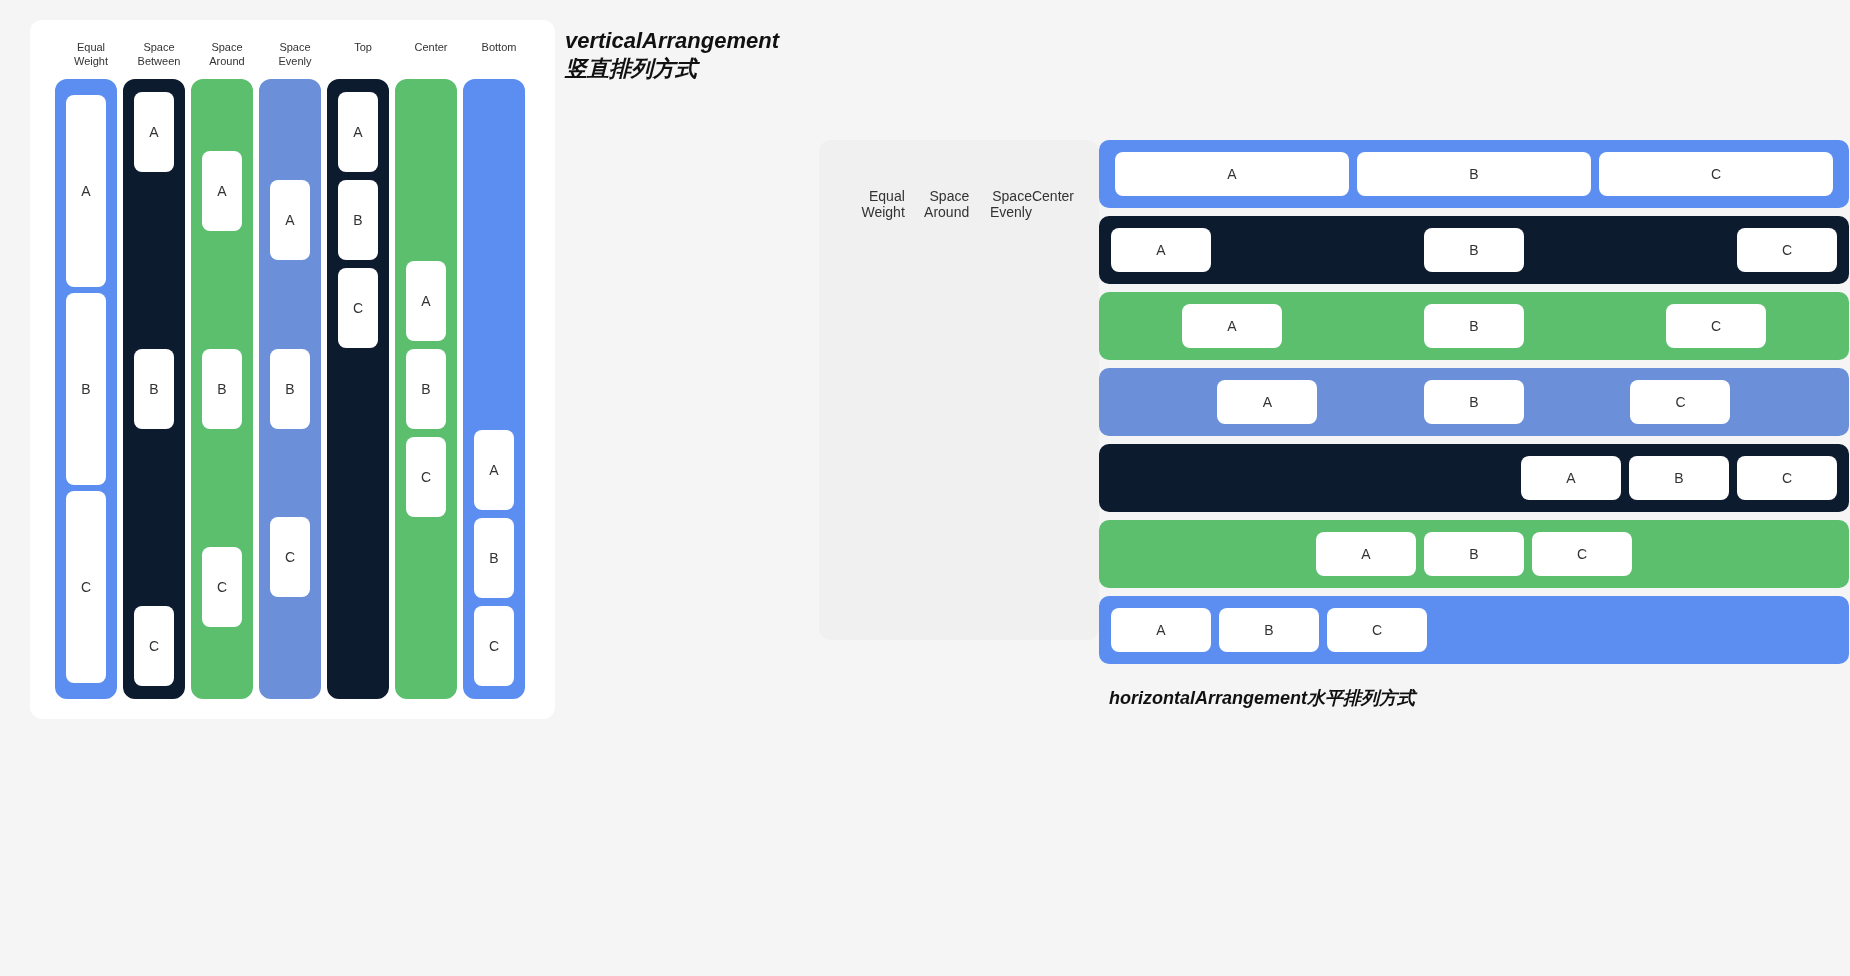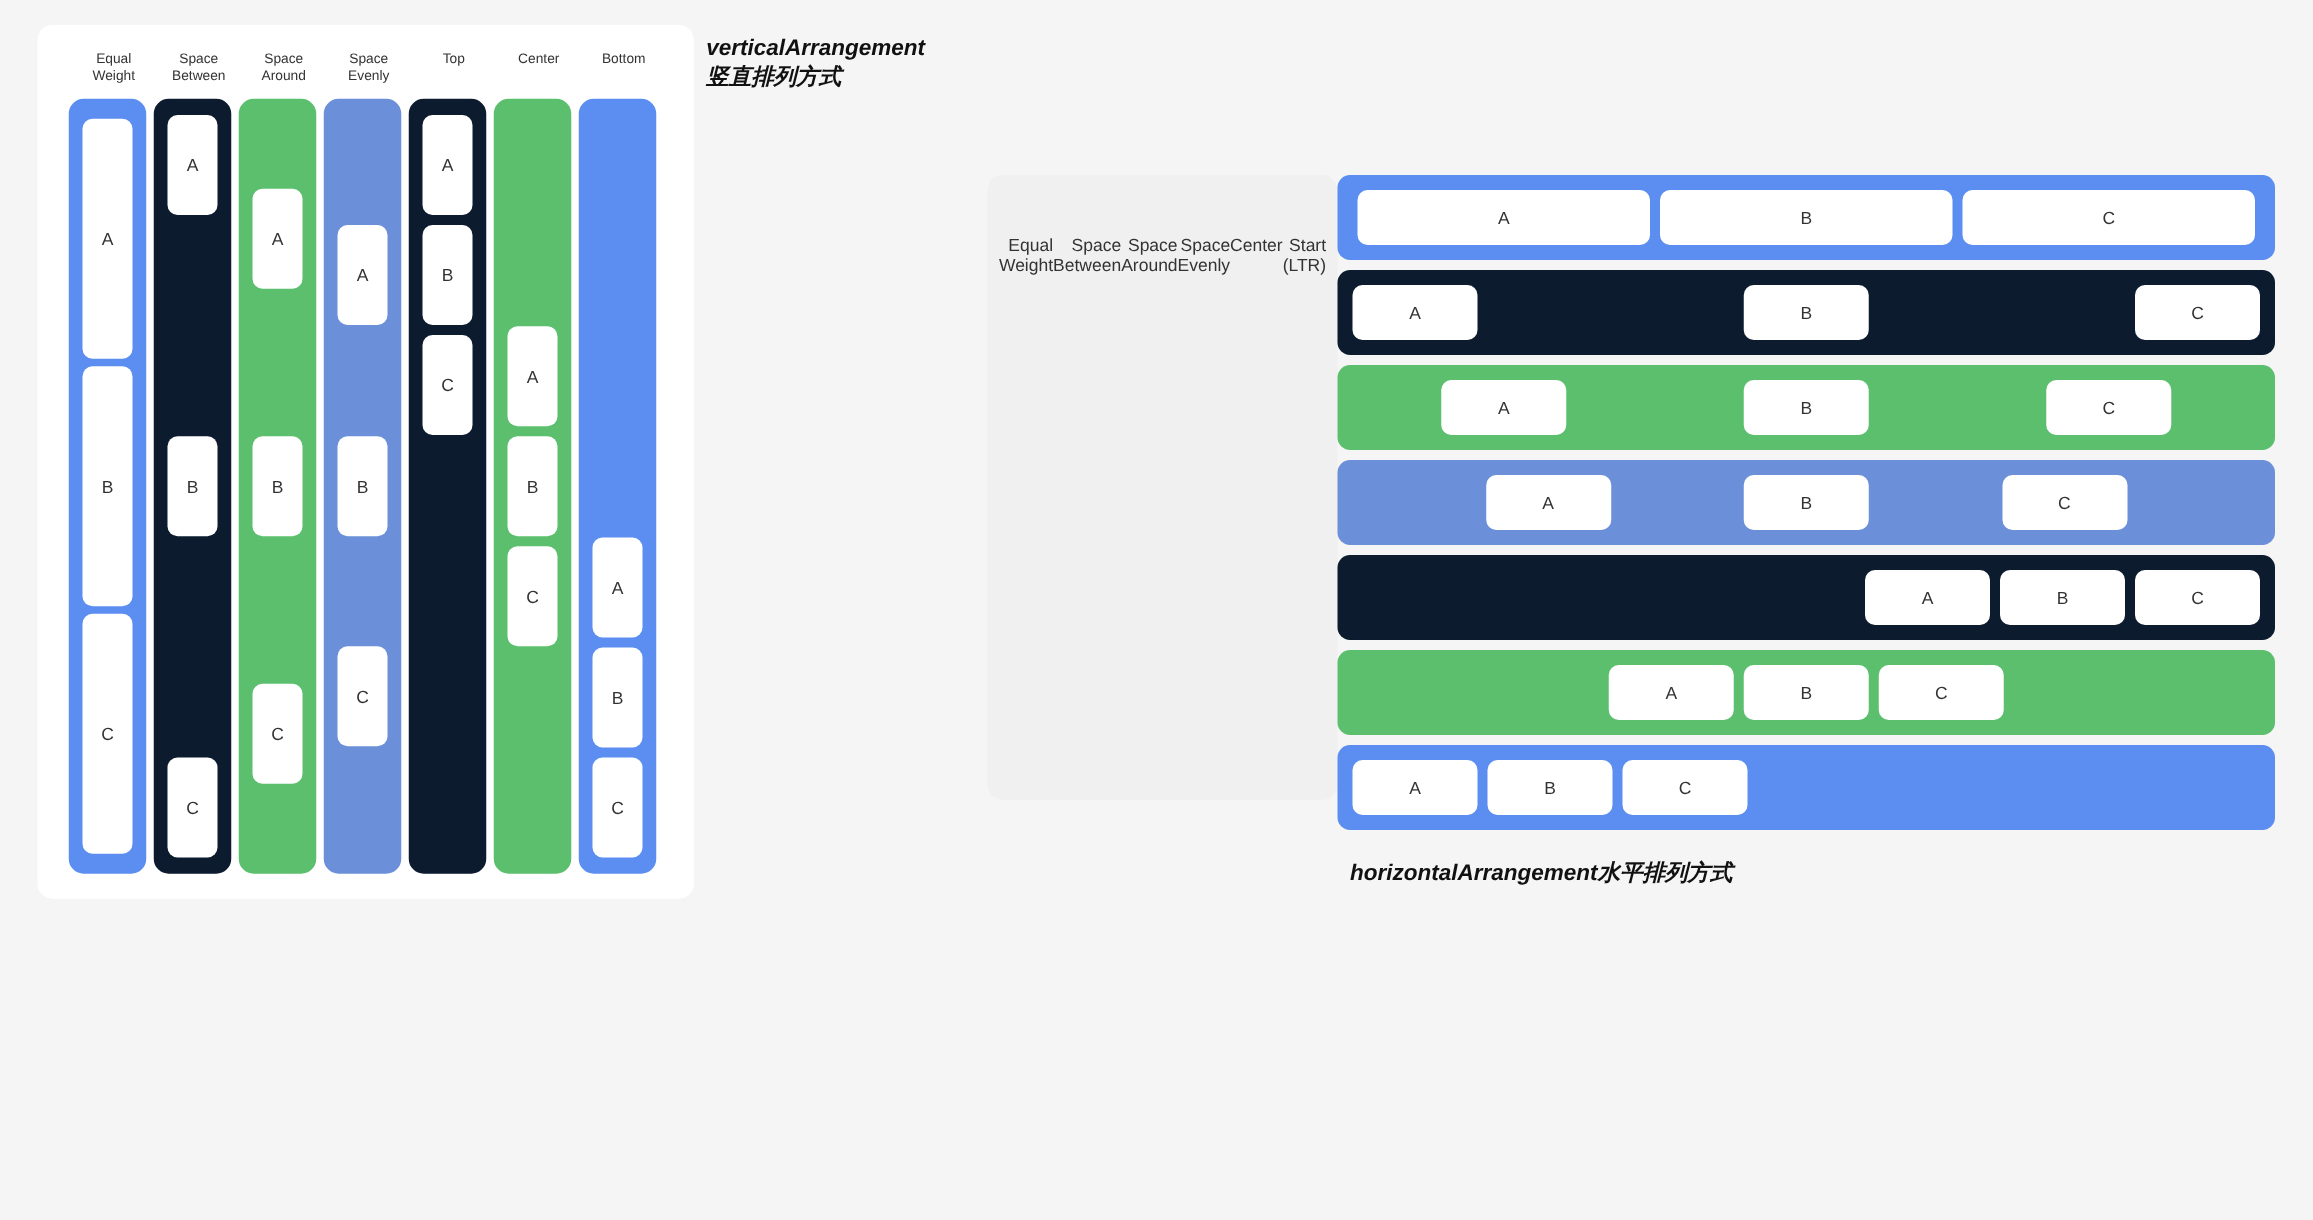--- a/index.html
+++ b/index.html
@@ -144,21 +144,21 @@
     .col-bottom {
       justify-content: flex-end;
       gap: 8px;
     }
     .col-bottom .item-card {
       width: 100%;
       height: 80px;
     }
 
     .caption {
-      font-size: 18px;
+      font-size: 22px;
       font-weight: bold;
       font-style: italic;
       color: #111;
       margin-top: 8px;
     }
 
     
     .middle-panel {
       background: #f0f0f0;
       border-radius: 12px;
@@ -299,25 +299,23 @@
     </div>
   </div>
   <div class="caption">verticalArrangement竖直排列方式</div>
 </div>
 
 <div style="display: flex; flex-direction: column; gap: 10px; margin-top: 0;">
   <div style="display: flex; flex-direction: row; align-items: flex-start; gap: 0; margin-top: 60px;">
 
     <div class="middle-panel">
       <div class="row-label">Equal Weight</div>
-      <div class="row-label">Space Between</div>
       <div class="row-label">Space Around</div>
       <div class="row-label">Space Evenly</div>
       <div class="row-label">Center</div>
-      <div class="row-label">Start (LTR)</div>
     </div>
 
     <div class="right-panel">
 
       <div class="h-row h-equal-weight">
         <div class="h-row-card">A</div>
         <div class="h-row-card">B</div>
         <div class="h-row-card">C</div>
       </div>
 

